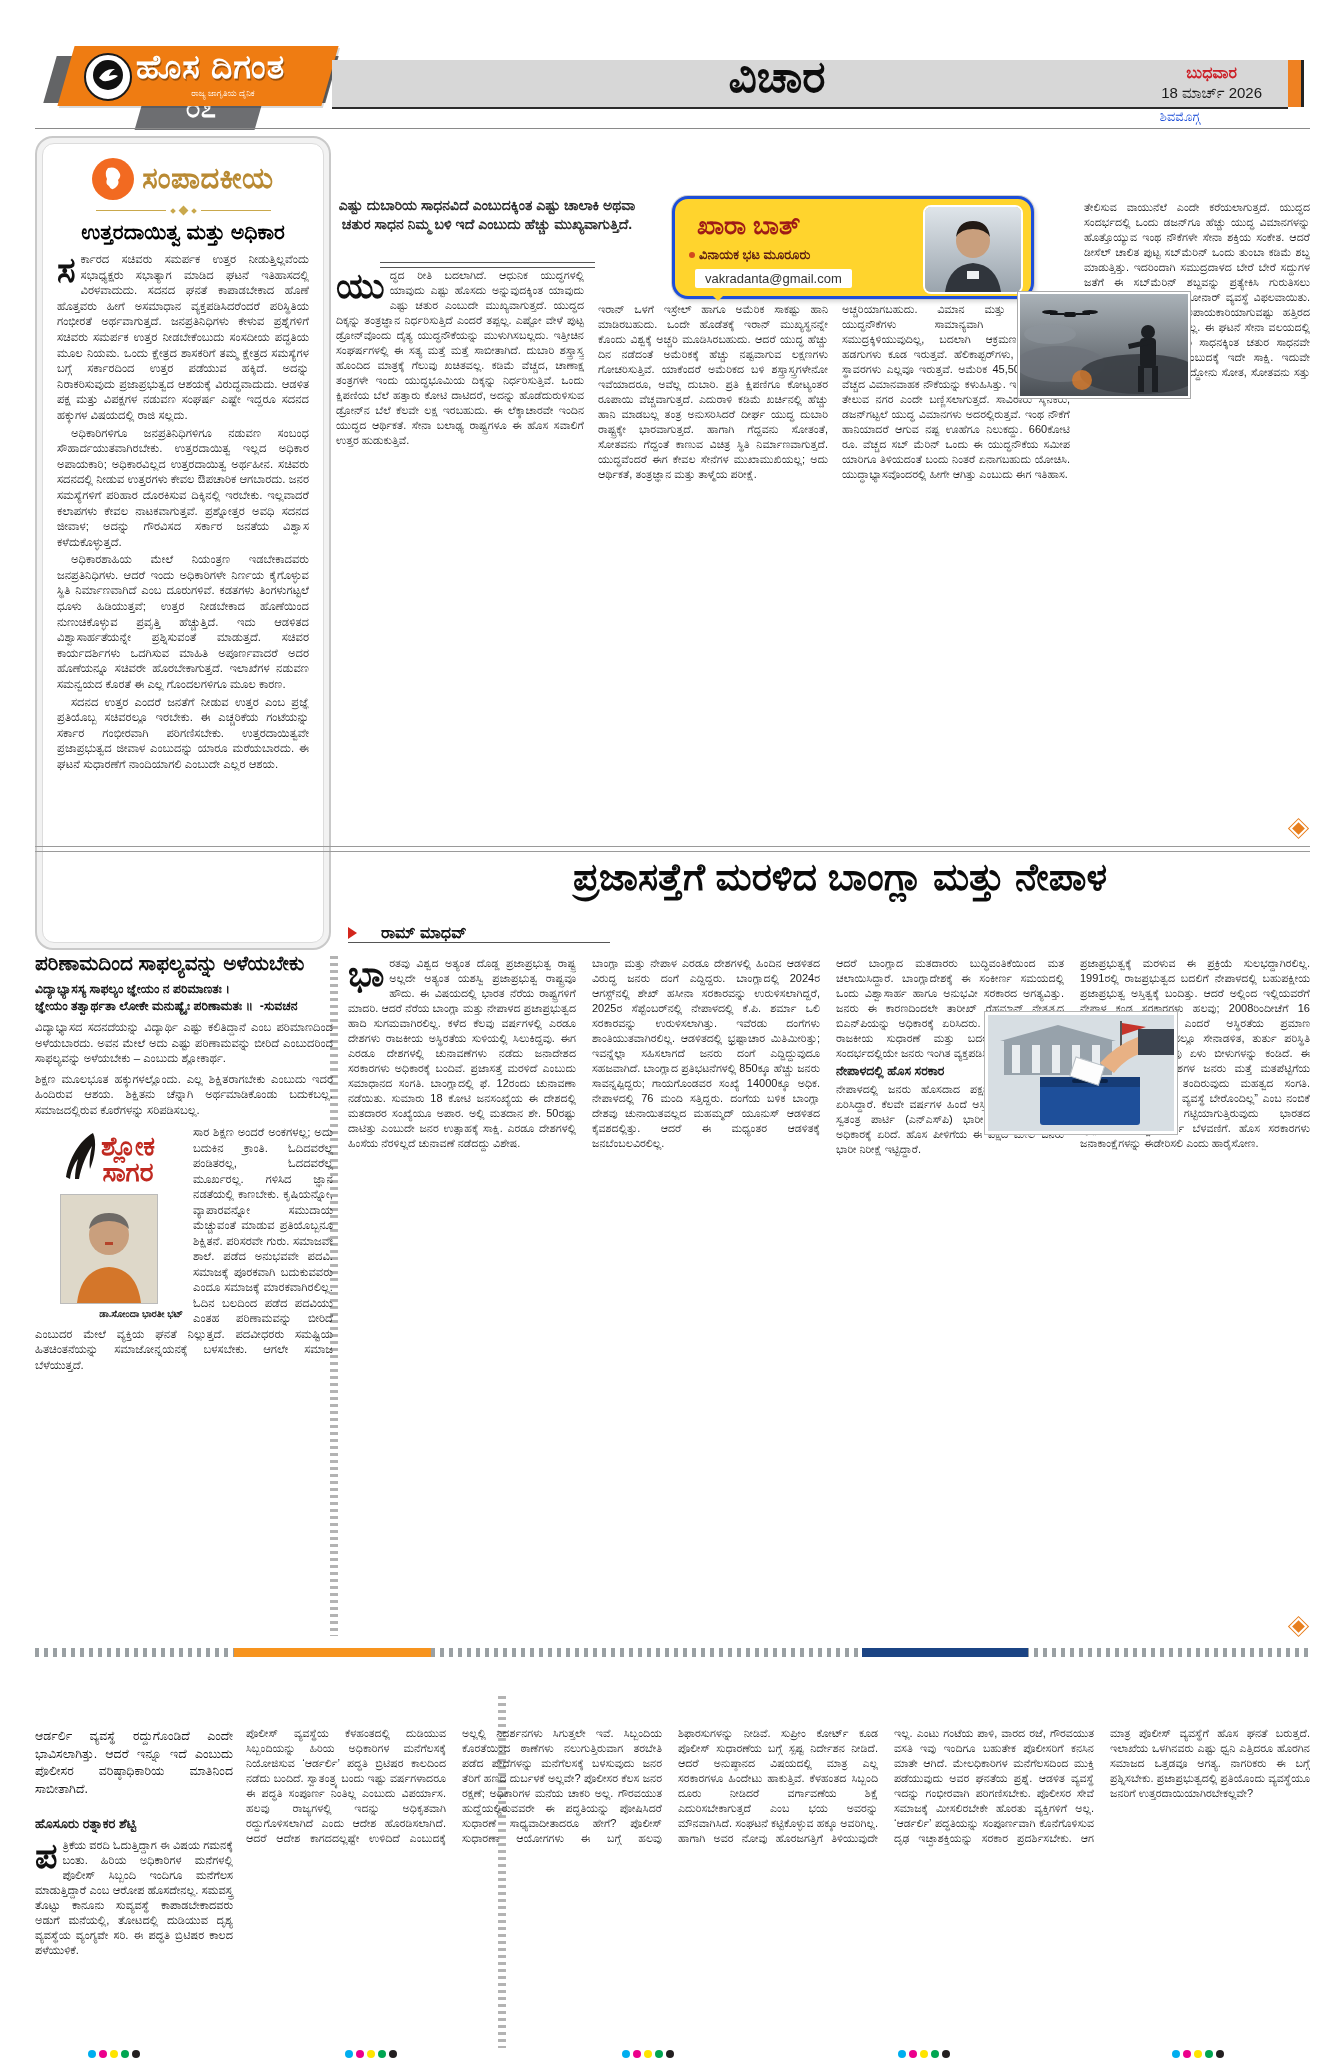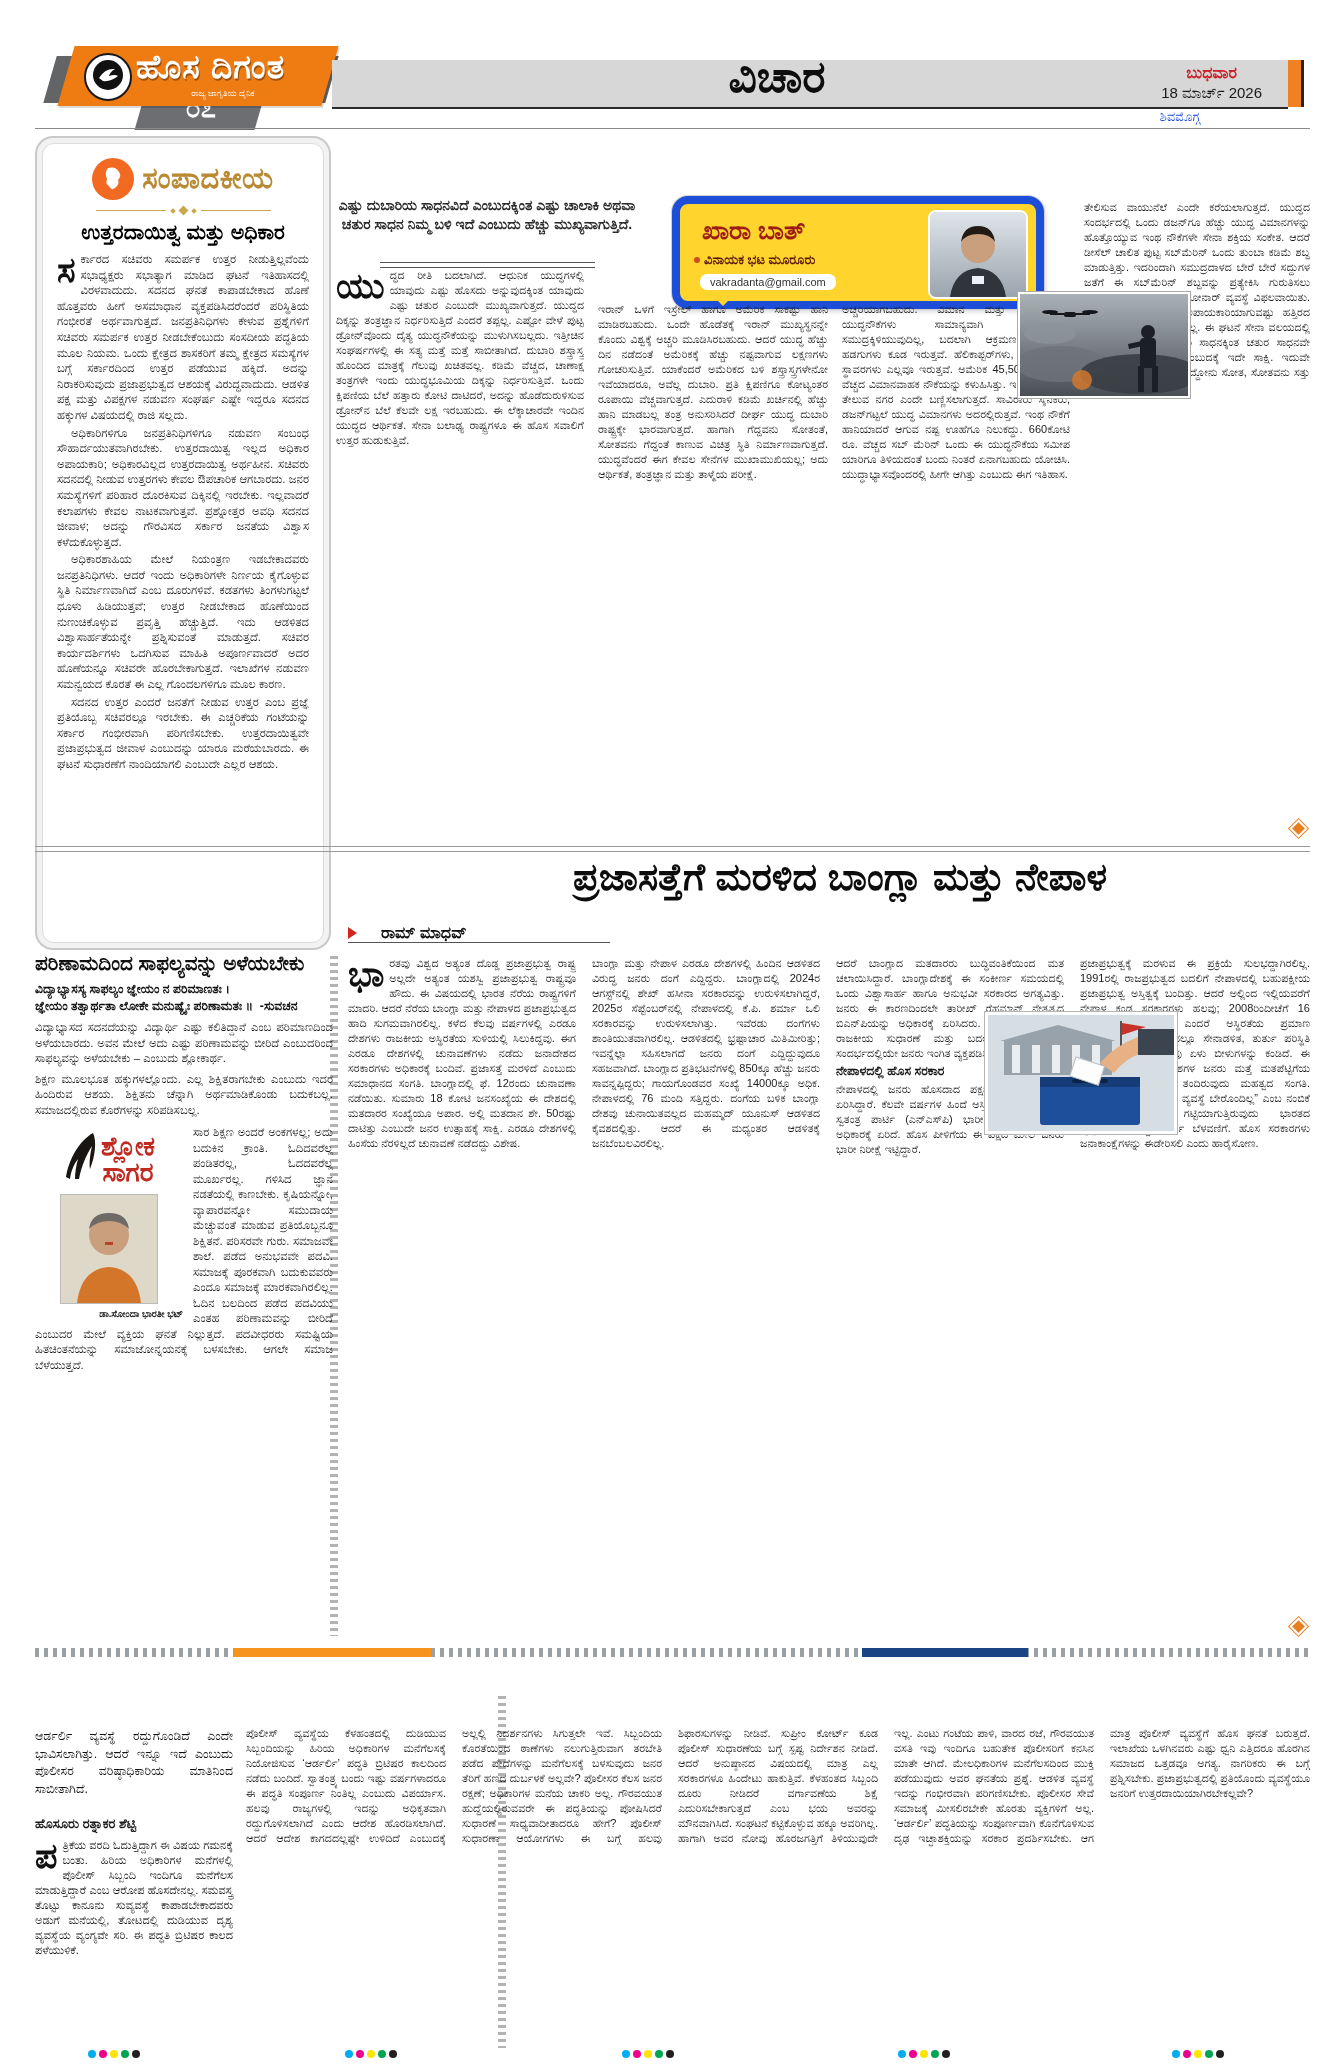--- a/index.html
+++ b/index.html
@@ -41,27 +41,27 @@
   .edit-div .dm.sm{width:4px;height:4px;}
   .edit-headline{font-size:20.5px;font-weight:800;text-align:center;margin:4px 0 8px 0;color:#000000;}
   .edit-body{font-size:11.5px;line-height:15.6px;}
   .edit-body p{margin:0 0 2px 0;text-indent:14px;}
   .edit-body p.first{text-indent:0;}
   .dropcap{float:left;font-size:35px;line-height:31px;font-weight:800;padding:2px 5px 0 0;color:#111;}
   
   .main-headline{left:430px;top:122px;width:880px;font-size:42px;font-weight:900;text-align:center;color:#0c0c0c;}
   .standfirst{left:336px;top:196px;width:302px;font-size:14px;font-weight:bold;color:#2b2b2b;text-align:center;line-height:19px;}
   .stand-rule{left:380px;top:262px;width:215px;height:4px;border-top:1px sol#555;border-top:1px solid #555;border-bottom:1px solid #555;}
-  .bubble{left:672px;top:196px;width:356px;height:97px;background:#ffd42d;border:8px solid #1d4ed8;border-radius:16px;
+  .bubble{left:672px;top:196px;width:356px;height:97px;background:#ffd42d;border:3px solid #1d4ed8;border-radius:16px;
           box-shadow:0 0 0 1px #cfcfcf,2px 3px 4px rgba(0,0,0,.15);}
   .bubble:after{content:"";position:absolute;left:34px;bottom:-14px;border:9px solid transparent;border-top-color:#ffd42d;}
   .bubble-title{position:absolute;left:22px;top:12px;font-size:25px;font-weight:900;color:#9e1b17;}
   .bubble-author{position:absolute;left:14px;top:48px;font-size:13px;font-weight:bold;color:#5a1a12;display:flex;align-items:center;gap:4px;}
   .bullet-dot{width:6px;height:6px;border-radius:50%;background:#d2491e;display:inline-block;}
-  .email-pill{position:absolute;left:20px;top:70px;background:#fff;border-radius:7px;padding:2px 10px;font-size:11px;color:#333;}
+  .email-pill{position:absolute;left:20px;top:70px;background:#fff;border-radius:2px;padding:2px 10px;font-size:13px;color:#333;}
   .bubble-photo{position:absolute;right:8px;top:6px;width:96px;height:85px;border-radius:8px;overflow:hidden;border:2px solid #fff;}
   .body-col{font-size:11px;line-height:15px;}
   .body-col p{margin:0 0 2px 0;text-indent:12px;}
   .body-col p.first{text-indent:0;}
   .war-img{left:1018px;top:292px;width:168px;height:102px;border:2px solid #fff;box-shadow:0 0 0 1px #aaa;}
   .endmark{width:13px;height:13px;background:#e87f1e;transform:rotate(45deg);box-shadow:inset 0 0 0 2px #fff,0 0 0 1px #e87f1e;}
   .art-div{left:35px;top:846px;width:1275px;height:4px;border-top:1px solid #9a9a9a;border-bottom:1px solid #9a9a9a;}
   
   .sec2-headline{left:370px;top:856px;width:940px;font-size:38px;font-weight:900;text-align:center;color:#0c0c0c;}
   .byline-row{left:348px;top:924px;width:262px;border-bottom:1px solid #555;display:flex;align-items:center;gap:18px;}

